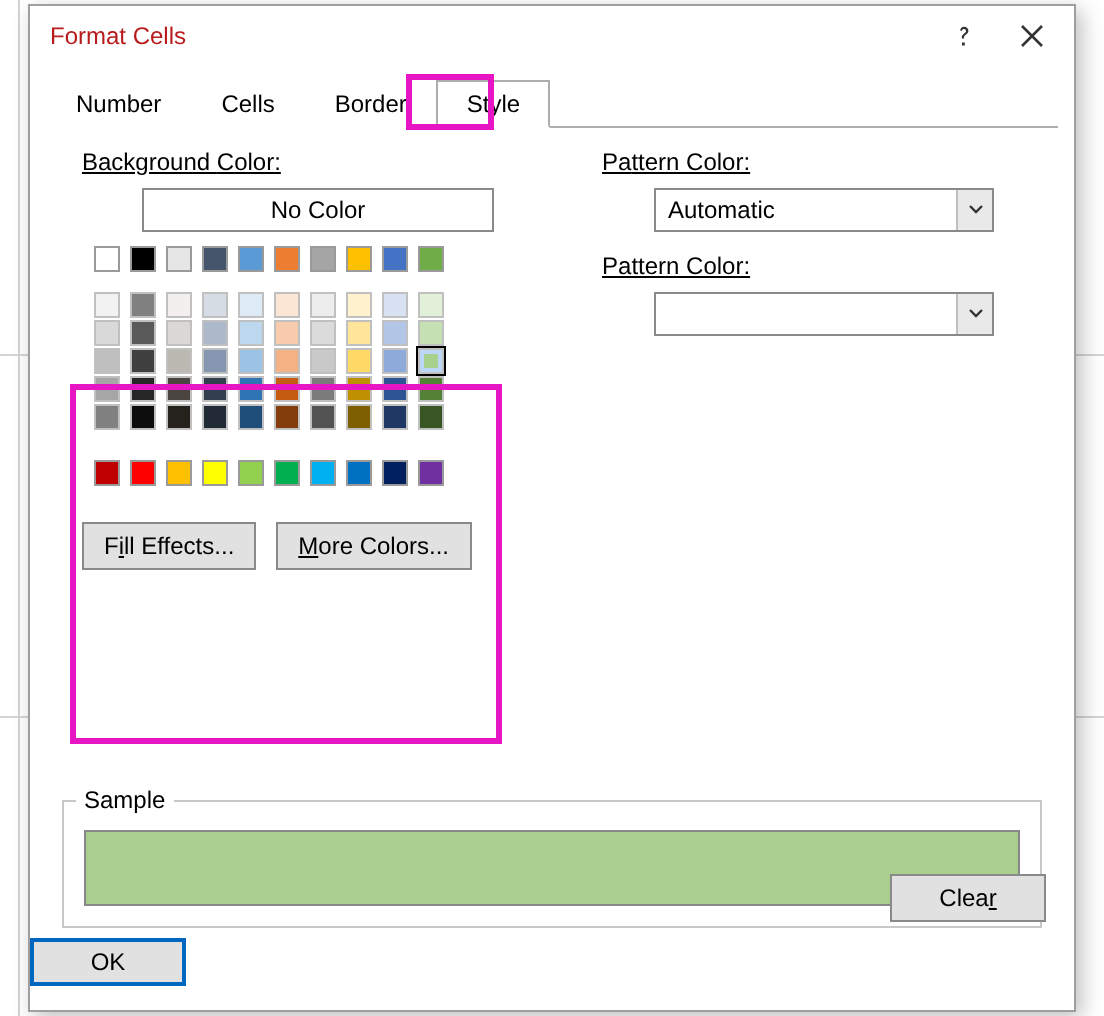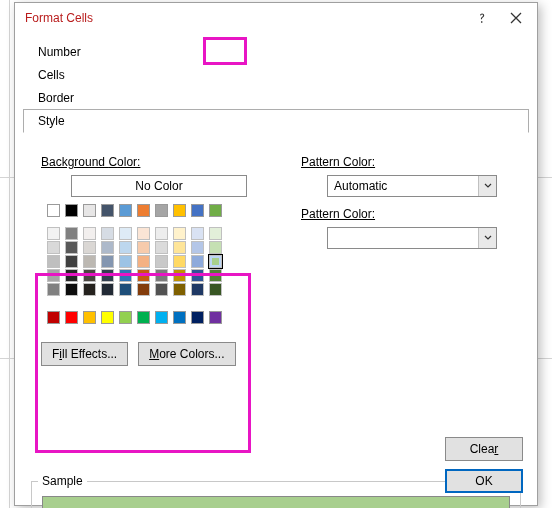--- a/index.html
+++ b/index.html
@@ -12,21 +12,21 @@
     background: #fff; border: 1px solid #9f9f9f; box-shadow: 3px 3px 10px rgba(0,0,0,0.25);
   }
   .titlebar {
     display:flex; align-items:center; justify-content:space-between;
     height: 30px; padding: 0 4px 0 10px; background: #fff;
   }
   .titlebar .title { color:#b91c1c; }
   .titlebar .tbtns { display:flex; }
   .tbtn { width: 34px; height: 26px; display:flex; align-items:center; justify-content:center; color:#333; }
   .tbtn svg { width:12px; height:12px; }
-  .tabs { display:flex; margin: 6px 8px 12px 8px; border-bottom:1px solid #adadad; position:relative;flex-direction:column; }
+  .tabs { display:flex; margin: 6px 8px 0 8px; border-bottom:1px solid #adadad; position:relative; }
   .tab { padding: 4px 14px; border:1px solid transparent; border-bottom:none; position:relative; top:1px; background:#fff; }
   .tab.active { border-color:#adadad; border-bottom:1px solid #fff; }
   .highlight-tab { position:absolute; border:3px solid #e815c4; pointer-events:none; }
   .content { position:relative; padding: 10px 16px 0 26px; height: 400px; }
   .row { display:flex; }
   .left-col { width: 250px; }
   .right-col { flex:1; margin-left: 10px; }
   .lbl { margin-bottom: 6px; text-decoration: underline; }
   .nocolor-btn {
     width: 176px; height:22px; border:1px solid #8a8a8a; background:#fff;
@@ -50,21 +50,21 @@
   .sel-arrow svg { width:8px; height:8px; }
   .highlight-box { position:absolute; border:3px solid #e815c4; pointer-events:none; }
   .sample-group {
     position:absolute; left:16px; right:16px; top: 336px;
     border:1px solid #c8c8c8; padding: 14px 10px 10px 10px;
   }
   .sample-legend { position:absolute; top:-8px; left:6px; background:#fff; padding:0 4px; }
   .sample-swatch { height:38px; background:#a8cf8e; border:1px solid #888; }
   .footer {
     position:absolute; left:0; right:0; bottom:0; height:72px;
-    display:flex; justify-content:flex-end; align-items:flex-end; padding: 0 14px 12px 0; gap:8px;
+    display:flex; justify-content:flex-start; align-items:flex-end; padding: 0 14px 12px 0; gap:8px;
   }
   .clear-row { position:absolute; right:14px; bottom:44px; }
   .footbtn { width:78px; height:24px; border:1px solid #8a8a8a; background:#e1e1e1; display:flex; align-items:center; justify-content:center; }
   .footbtn.primary { border:2px solid #0067c0; background:#e1e1e1; }
   .und { text-decoration:underline; }
 </style>
 </head>
 <body>
 
 <div class="sheet-bg">

